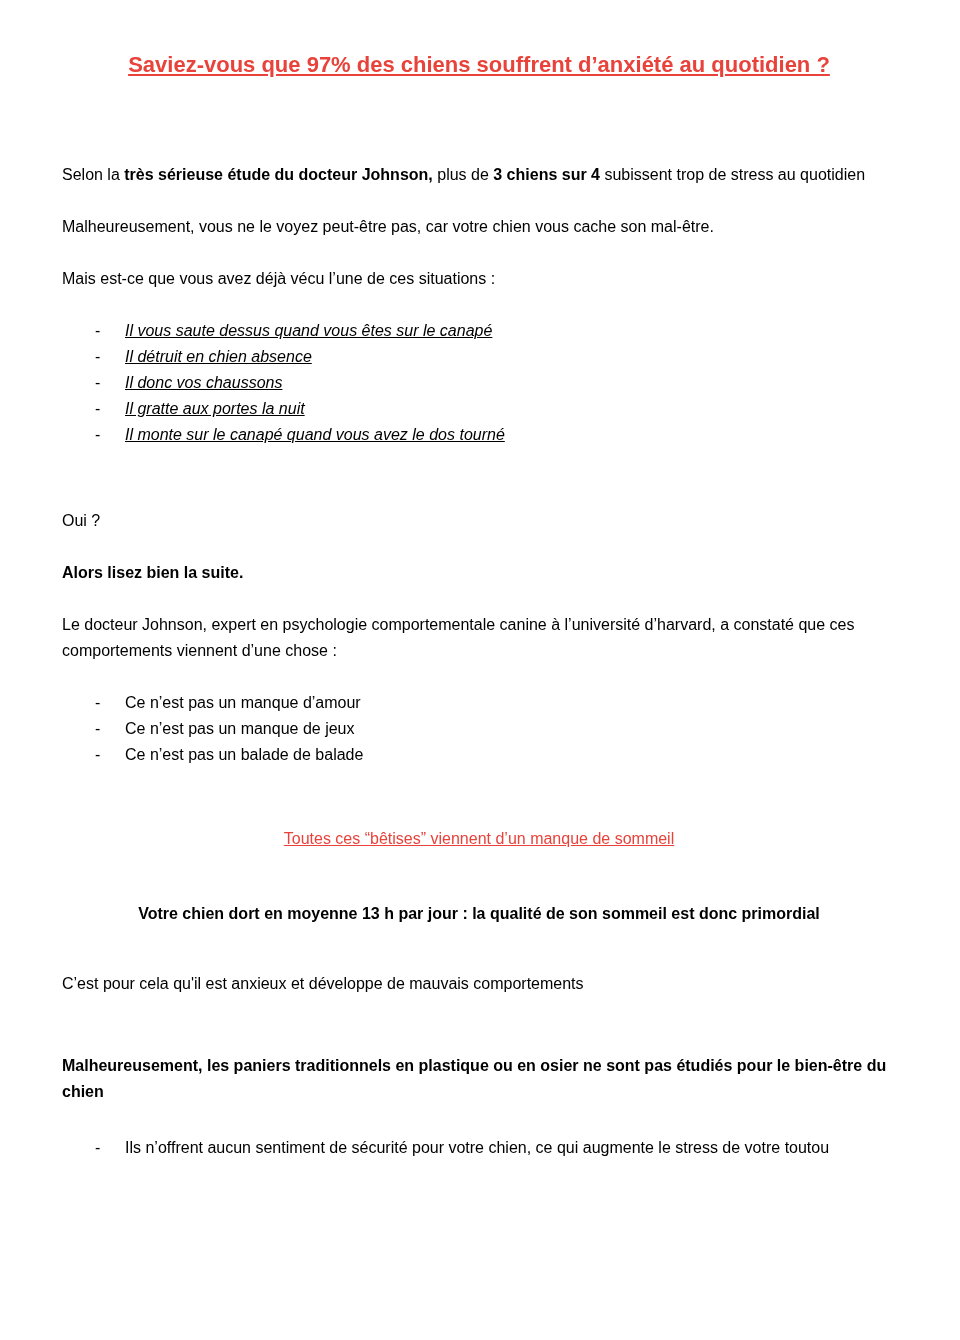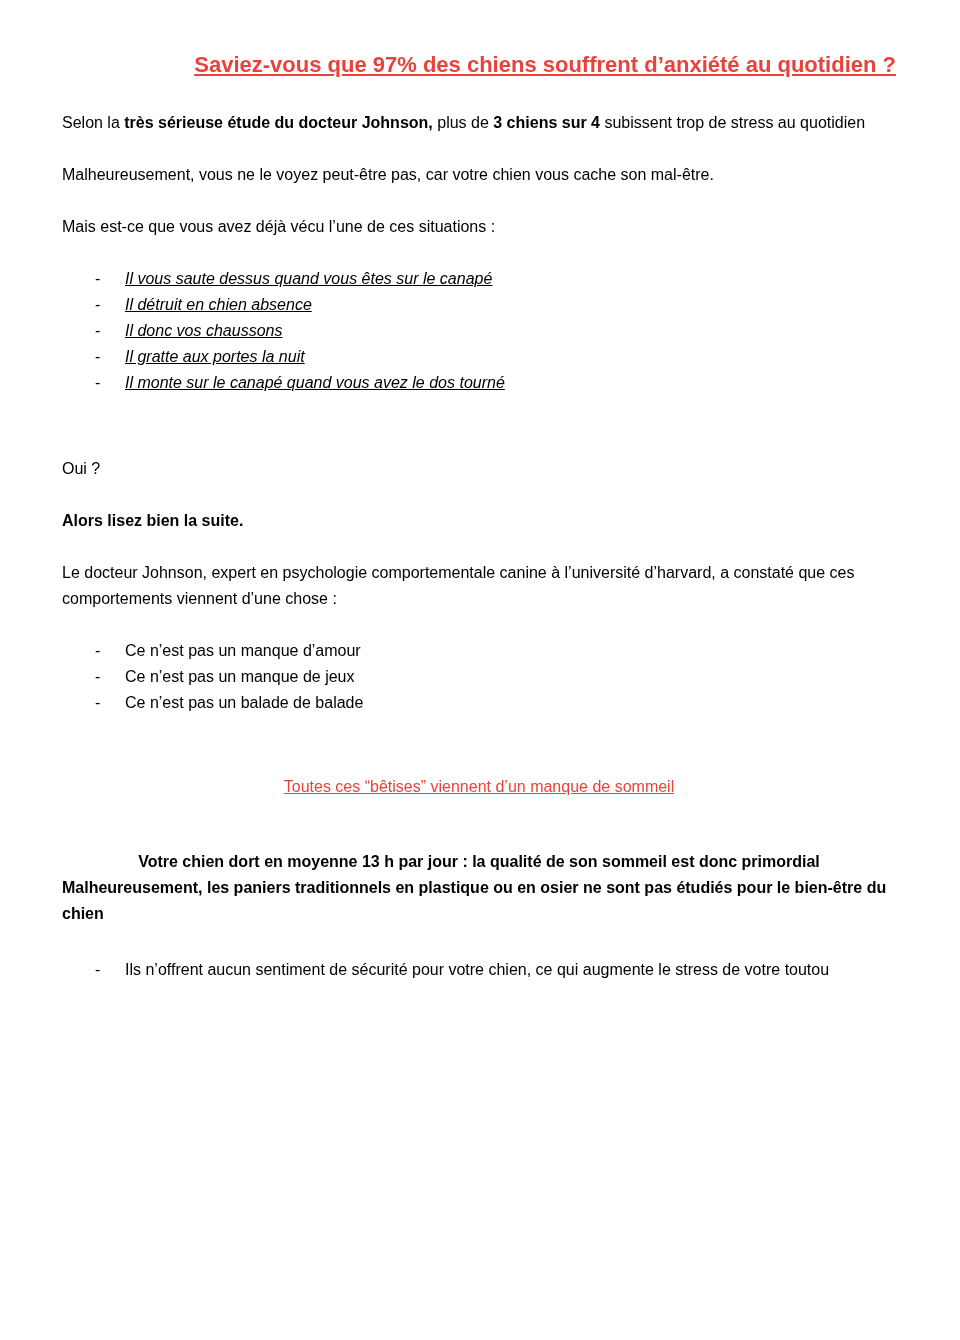--- a/index.html
+++ b/index.html
@@ -21,22 +21,22 @@
     padding: 50px 64px 40px 62px;
     font-size: 16px;
     line-height: 26px;
   }
   .doc-title {
     color: var(--accent-red);
     font-size: 22px;
     line-height: 30px;
     font-weight: 700;
     text-decoration: underline;
-    text-align: right;
-    margin-bottom: 30px;
+    text-align: center;
+    margin-bottom: 82px;
   }
   .para { margin-bottom: 26px; }
   .b { font-weight: 700; }
   .dash-list { margin-bottom: 26px; }
   .dash-item { display: flex; padding-left: 33px; }
   .dash { flex: 0 0 30px; }
   .item-text { flex: 1; }
   .situations { margin-bottom: 60px; }
   .situations .item-text { font-style: italic; text-decoration: underline; }
   .negations { margin-bottom: 58px; }
@@ -48,20 +48,21 @@
     text-decoration: underline;
     text-align: center;
     margin-bottom: 48px;
   }
   .sleep-heading {
     font-size: 16px;
     line-height: 27px;
     font-weight: 700;
     text-align: center;
     padding: 0 26px;
+    margin-bottom: 44px;
   }
   .mb-56 { margin-bottom: 56px; }
   .mb-30 { margin-bottom: 30px; }
   .security-list { margin-bottom: 0; }
 </style>
 </head>
 <body>
 
 <div class="page">
 
@@ -115,20 +116,21 @@
       <span class="dash">-</span>
       <span class="item-text">Ce n’est pas un balade de balade</span>
     </div>
   </div>
 
   <h2 class="red-subheading">Toutes ces “bêtises” viennent d’un manque de sommeil</h2>
 
   <h3 class="sleep-heading">Votre chien dort en moyenne 13 h par jour : la qualité de son sommeil est donc primordial</h3>
 
 
+  <p class="para mb-56">C’est pour cela qu'il est anxieux et développe de mauvais comportements</p>
 
   <p class="para b mb-30">Malheureusement, les paniers traditionnels en plastique ou en osier ne sont pas étudiés pour le bien-être du chien</p>
 
   <div class="dash-list security-list">
     <div class="dash-item">
       <span class="dash">-</span>
       <span class="item-text">Ils n’offrent aucun sentiment de sécurité pour votre chien, ce qui augmente le stress de votre toutou</span>
     </div>
   </div>
 

